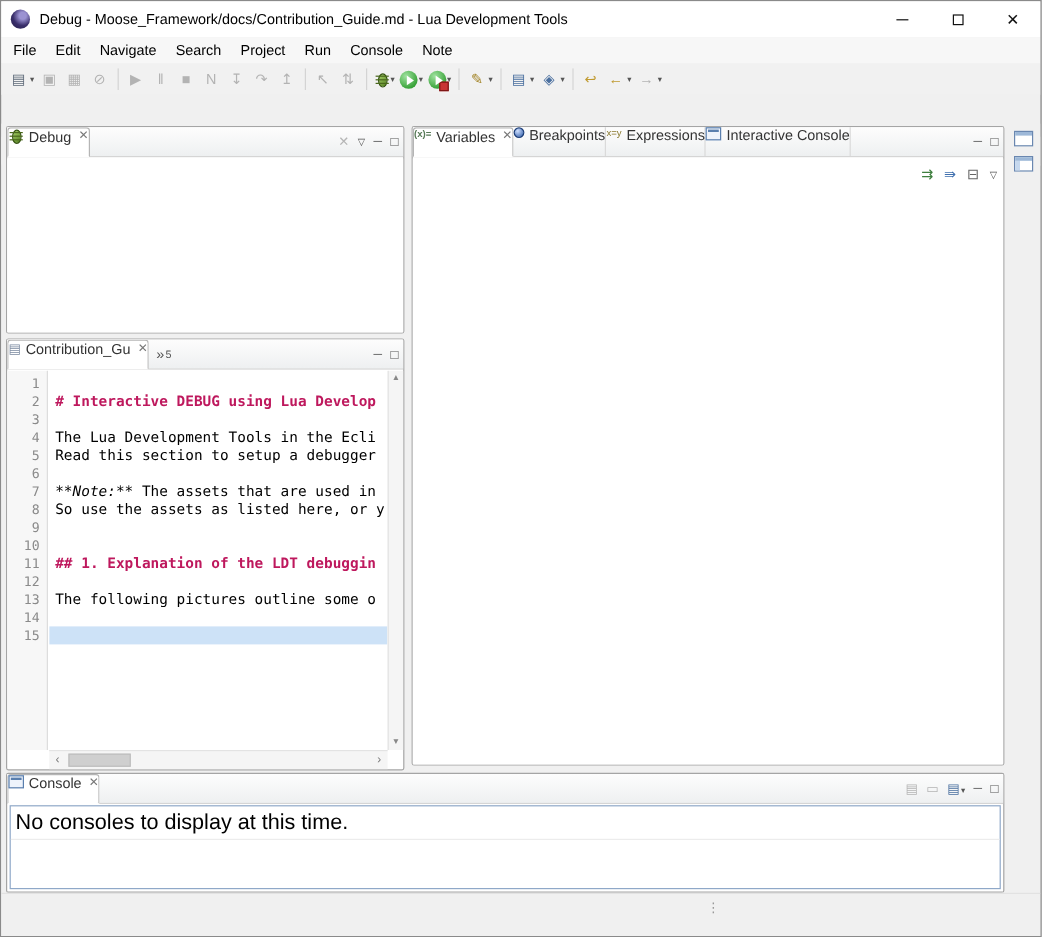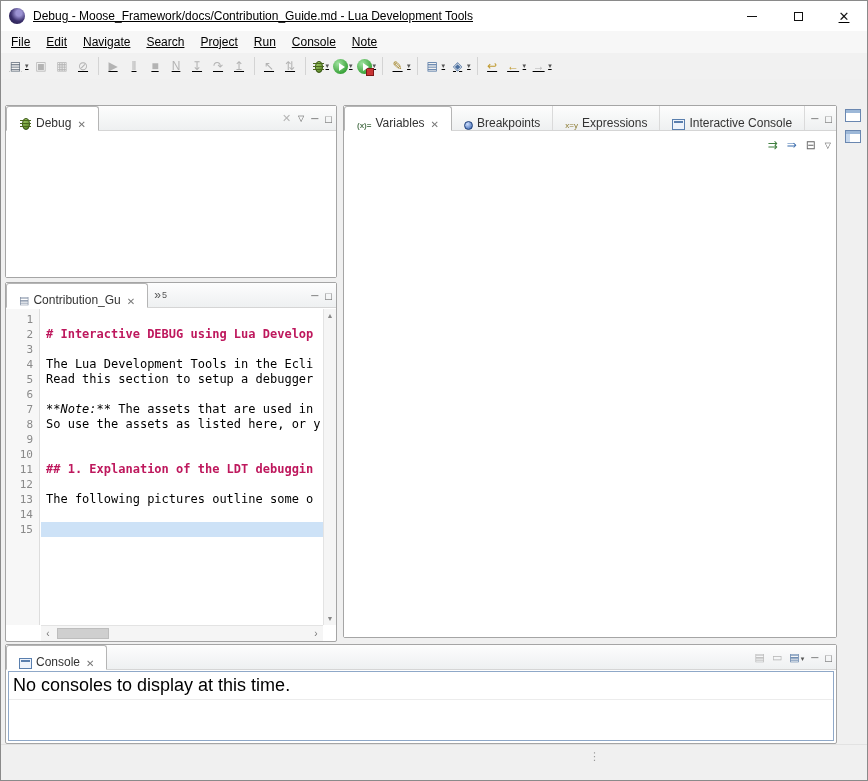--- a/index.html
+++ b/index.html
@@ -1,20 +1,20 @@
 <!DOCTYPE html>
 <html><head>
 <meta charset="utf-8">
 <style>
   html,body{margin:0;padding:0;background:#888;}
   *{box-sizing:border-box;}
   #win{
     position:relative;width:868px;height:781px;margin:0 auto;
     background:#f0f0f0;border:1px solid #8a8a8a;
-    font-family:"Liberation Sans",sans-serif;color:#000;overflow:hidden;text-decoration:underline;
+    font-family:"Liberation Sans",sans-serif;color:#000;overflow:hidden;
   }
   
   #titlebar{height:30px;background:#fff;display:flex;align-items:center;padding-left:8px;}
   .app-ico{width:16px;height:16px;border-radius:50%;
     background:radial-gradient(circle at 62% 32%, #9b92d2 0 20%, #3a2f6b 55%, #231b47 100%);
     flex:0 0 auto;}
   #win-title{font-size:12px;margin-left:8px;white-space:nowrap;}
   #wctl{margin-left:auto;display:flex;height:100%;}
   .wbtn{width:46px;height:100%;display:flex;align-items:center;justify-content:center;font-size:13px;color:#111;}
   .min-g{width:10px;border-top:1px solid #111;display:inline-block;}
@@ -58,21 +58,21 @@
   .file-ico{font-size:11px;color:#7b8aa0;}
   .mini-ico{width:16px;height:13px;border:1px solid #6a87b0;background:#fff;position:relative;display:inline-block;}
   .mini-ico::after{content:"";position:absolute;left:0;top:0;right:0;height:3px;background:#9db8d8;}
   .mini-ico.v2::before{content:"";position:absolute;left:0;top:3px;bottom:0;width:4px;background:#c6d8ee;}
   
   #workspace{position:absolute;top:102px;left:0;right:0;bottom:36px;background:#f0f0f0;}
   .panel{position:absolute;background:#fff;border:1px solid #a5a5a5;border-radius:2px;}
   .phead{position:relative;height:25px;background:linear-gradient(#fdfdfd,#eef0f1);
     border-bottom:1px solid #d5d5d5;display:flex;}
   .tabs{display:flex;height:100%;}
-  .tab{display:flex;align-items:flex-end;gap:4px;padding:0 12px;font-size:12px;color:#333;
+  .tab{display:flex;align-items:flex-start;gap:4px;padding:0 0;font-size:12px;color:#333;
     border-right:1px solid #dadada;white-space:nowrap;}
   .tab.active{background:#fff;border:1px solid #b5b5b5;border-bottom-color:#fff;
     border-radius:3px 3px 0 0;margin-bottom:-1px;}
   .tclose{font-size:10px;color:#777;margin-left:2px;}
   .hicons{position:absolute;right:4px;top:0;height:25px;display:flex;align-items:center;gap:7px;
     font-size:10px;color:#555;}
   .hico{display:inline-block;text-align:center;}
   .hico.dis{color:#b5b5b5;}
   .ovf{display:flex;align-items:center;padding:0 6px;font-size:12px;color:#555;}
   .ovf small{font-size:9px;margin-left:1px;}

